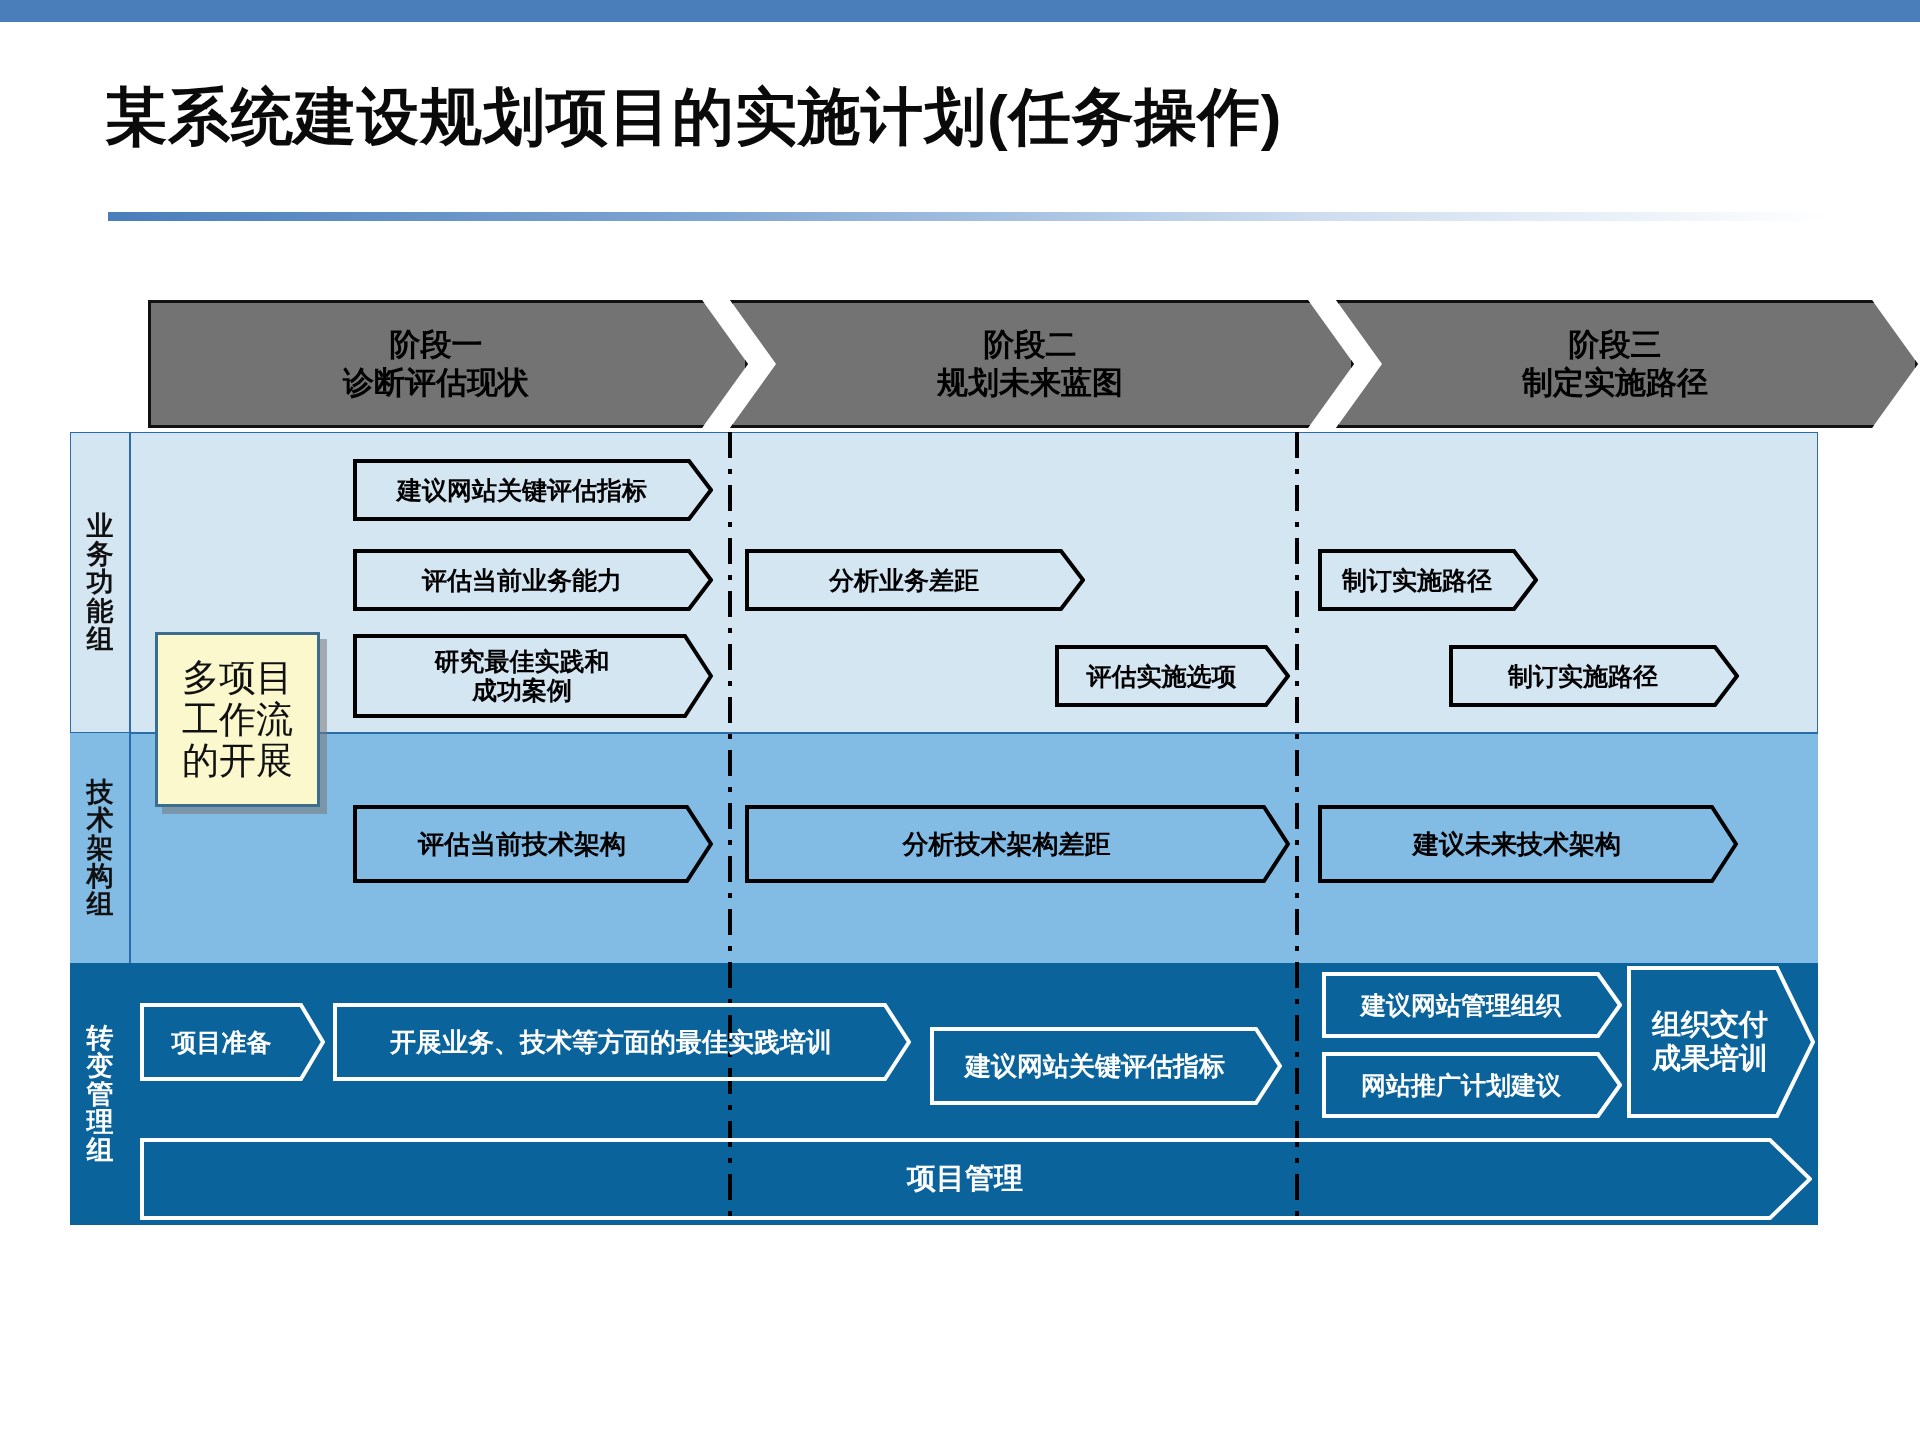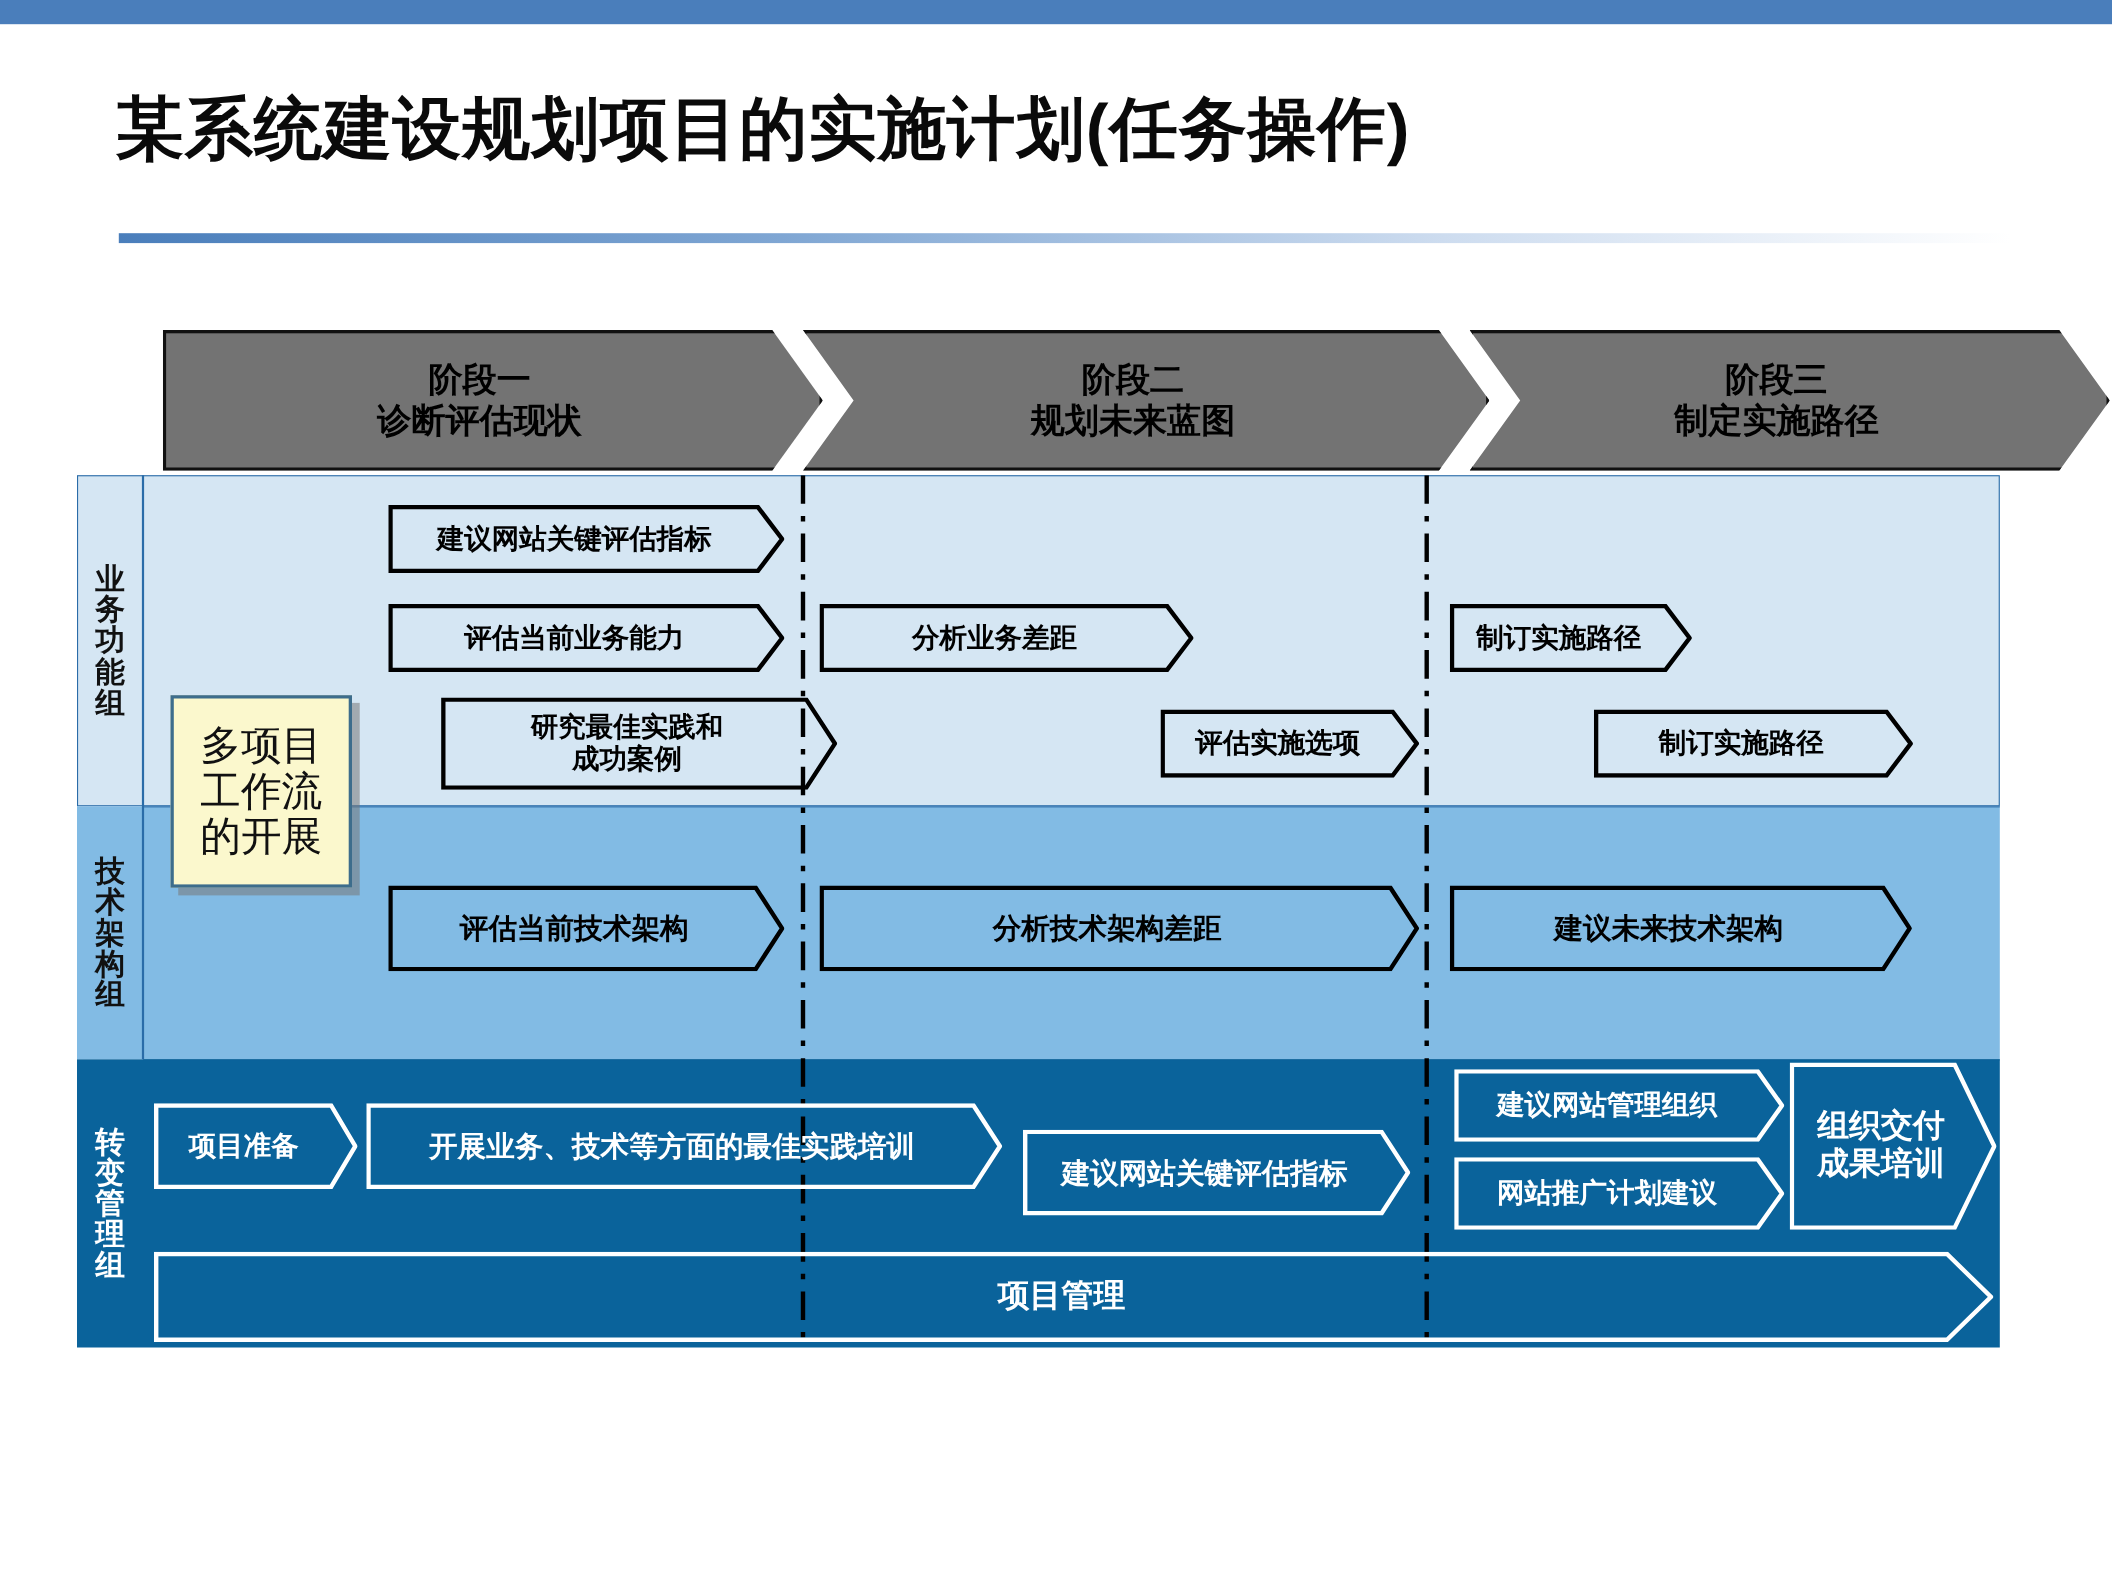--- a/index.html
+++ b/index.html
@@ -168,21 +168,21 @@
 
   <div class="chev" style="left:353px;top:549px;width:360px;height:62px;font-size:25px;">
     <div class="outline">
       <svg viewBox="0 0 360 62" preserveAspectRatio="none">
         <polygon points="2,2 336,2 358,31 336,60 2,60" fill="none" stroke="#000" stroke-width="4" vector-effect="non-scaling-stroke"></polygon>
       </svg>
     </div>
     <div class="lbl">评估当前业务能力</div>
   </div>
 
-  <div class="chev" style="left:353px;top:634px;width:360px;height:84px;font-size:25px;margin-left:48px;">
+  <div class="chev" style="left:353px;top:634px;width:360px;height:84px;font-size:25px;">
     <div class="outline">
       <svg viewBox="0 0 360 84" preserveAspectRatio="none">
         <polygon points="2,2 332,2 358,42 332,82 2,82" fill="none" stroke="#000" stroke-width="4" vector-effect="non-scaling-stroke"></polygon>
       </svg>
     </div>
     <div class="lbl">
       <div>研究最佳实践和</div>
       <div>成功案例</div>
     </div>
   </div>

